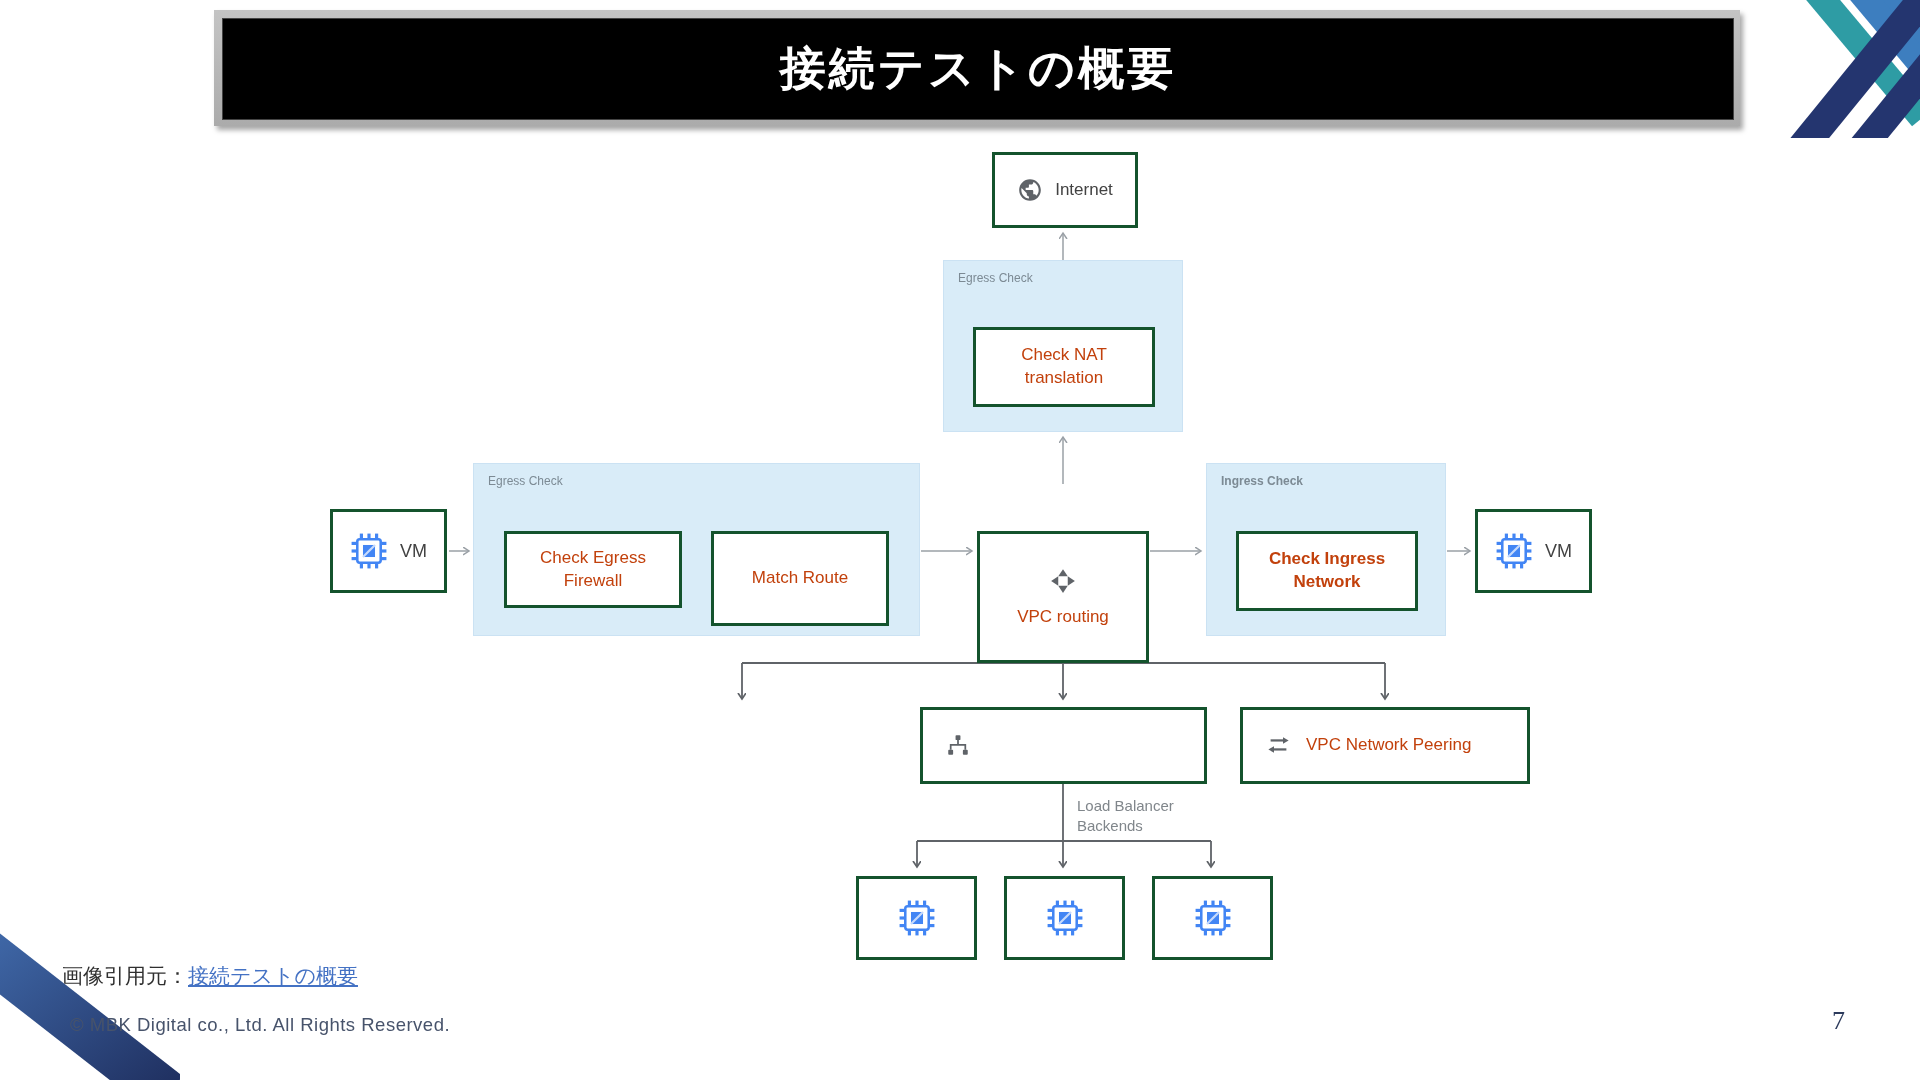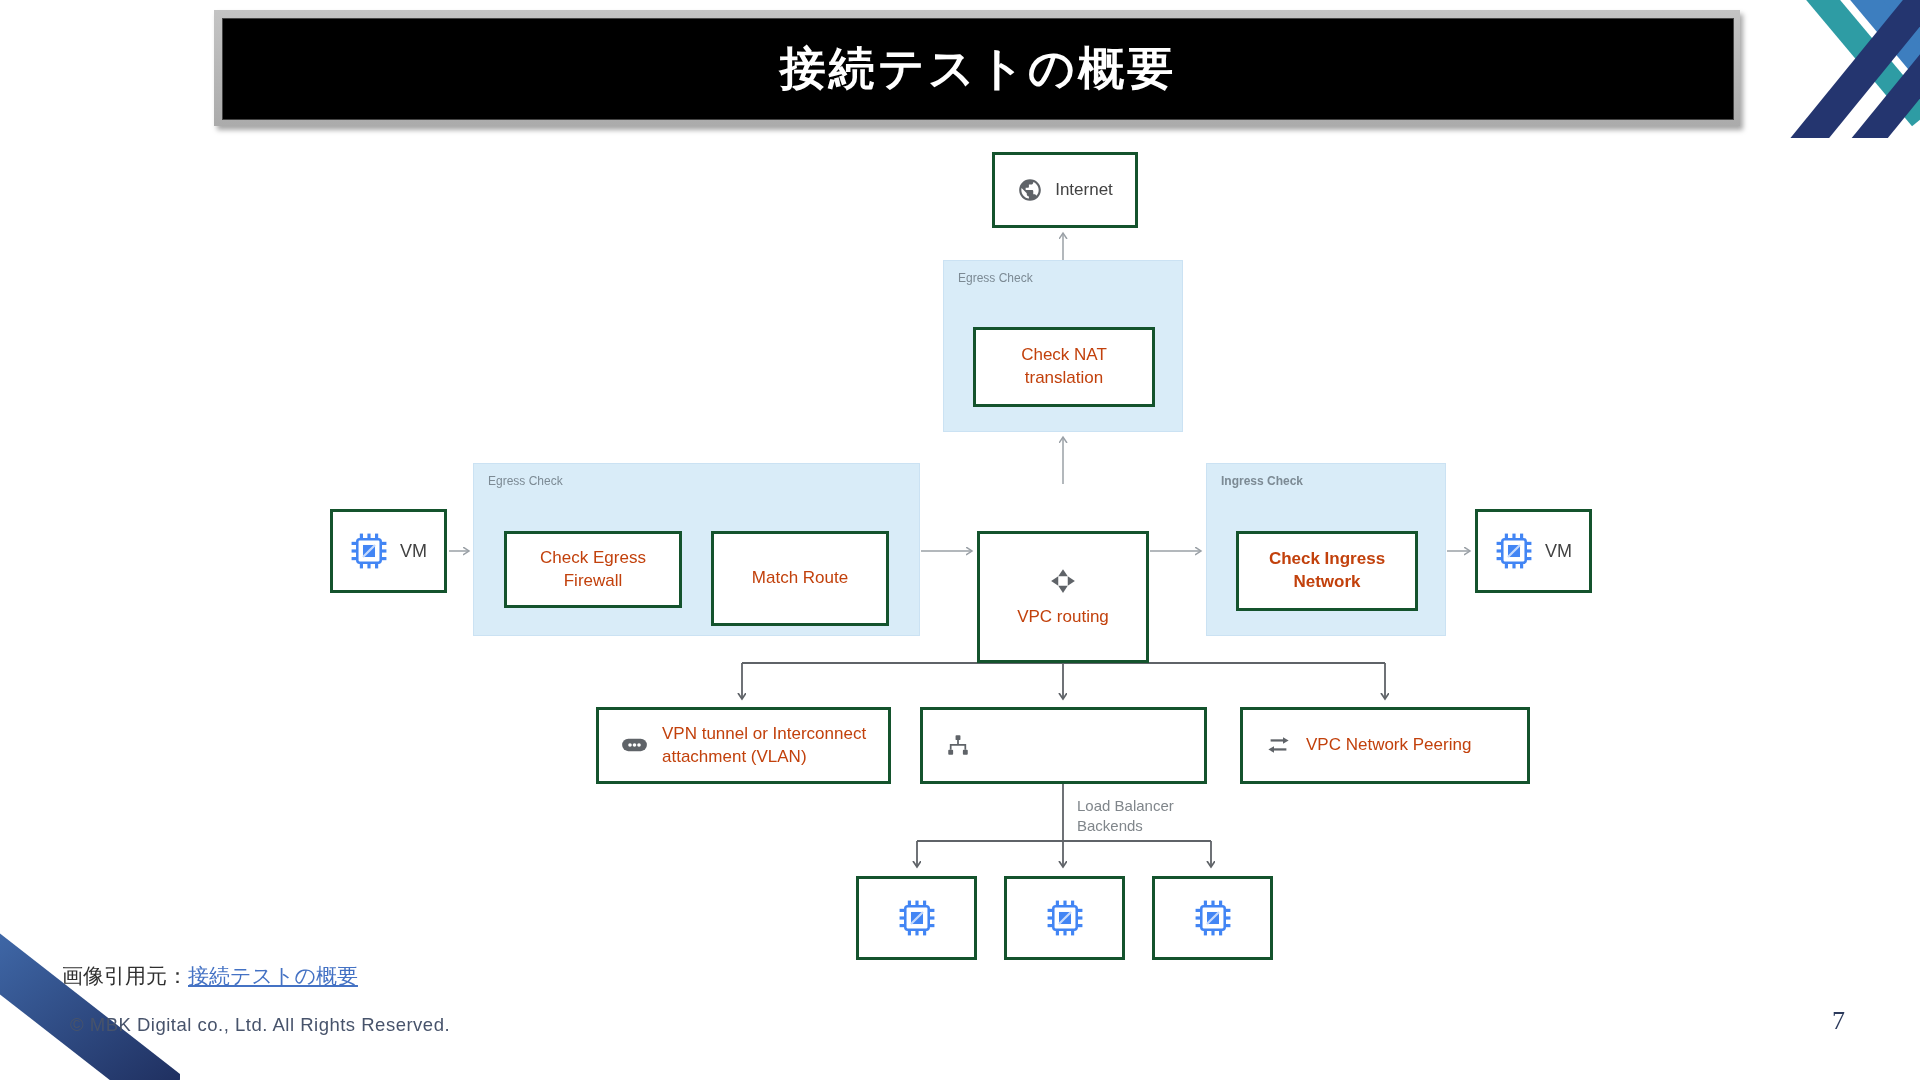--- a/index.html
+++ b/index.html
@@ -187,29 +187,20 @@
           <rect x="19.8" y="11" width="3.2" height="2"></rect>
           <rect x="19.8" y="15.8" width="3.2" height="2"></rect>
       </g>
       <rect x="4.6" y="4.6" width="14.8" height="14.8" rx="1.5" fill="#fff" stroke="#4285f4" stroke-width="1.6"></rect>
       <rect x="8.2" y="8.2" width="7.6" height="7.6" fill="#4285f4"></rect>
       <line x1="8.2" y1="15.8" x2="15.8" y2="8.2" stroke="#c6dafc" stroke-width="1.4"></line>
     </svg>
     <span class="vm-label">VM</span>
   </div>
 
-  <div class="box icon-text-box" style="left:596px;top:707px;width:295px;height:77px;">
-    <svg width="27" height="27" viewBox="0 0 24 24">
-      <rect x="1" y="6" width="22" height="11" rx="5.5" fill="#5f6368"></rect>
-      <circle cx="8" cy="11.5" r="1.6" fill="#fff"></circle>
-        <circle cx="12" cy="11.5" r="1.6" fill="#fff"></circle>
-        <circle cx="16" cy="11.5" r="1.6" fill="#fff"></circle>
-    </svg>
-    <span class="node-text" style="width:212px;">VPN tunnel or Interconnect attachment (VLAN)</span>
-  </div>
 
   <div class="box icon-text-box" style="left:920px;top:707px;width:287px;height:77px;">
     <svg width="26" height="26" viewBox="0 0 24 24">
       <g fill="#5f6368">
         <rect x="9.75" y="2" width="4.5" height="4.5" rx=".8"></rect>
         <rect x="3" y="15.5" width="4.5" height="4.5" rx=".8"></rect>
         <rect x="16.5" y="15.5" width="4.5" height="4.5" rx=".8"></rect>
       </g>
       <path d="M12 6.5 V11 M5.25 15.5 V11 H18.75 V15.5" fill="none" stroke="#5f6368" stroke-width="1.6"></path>
     </svg>

